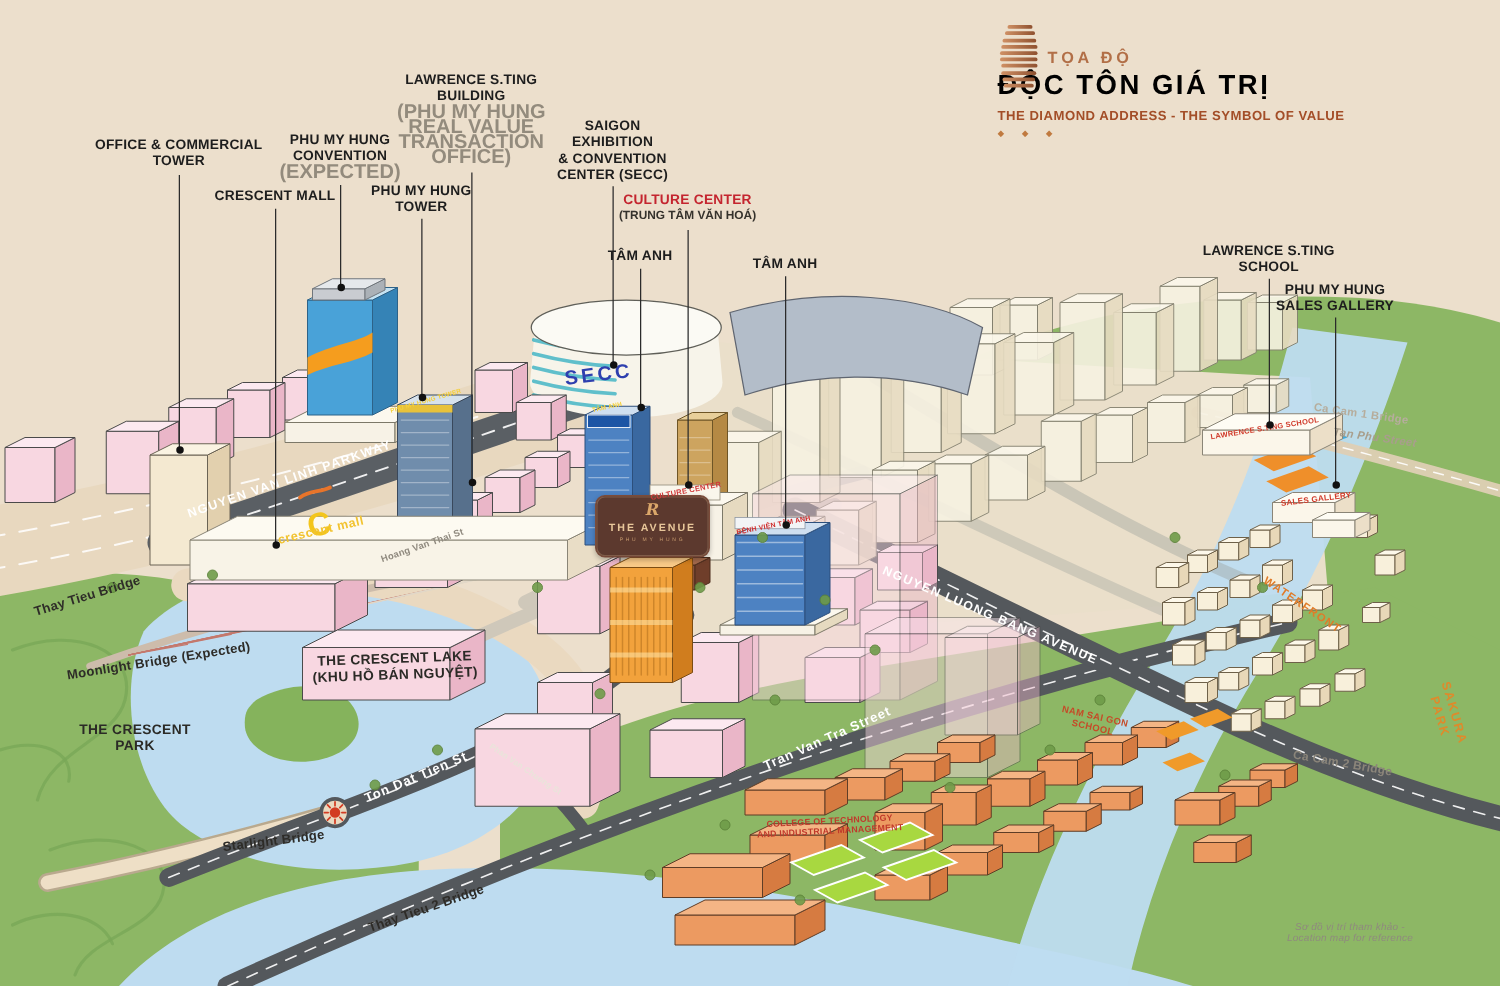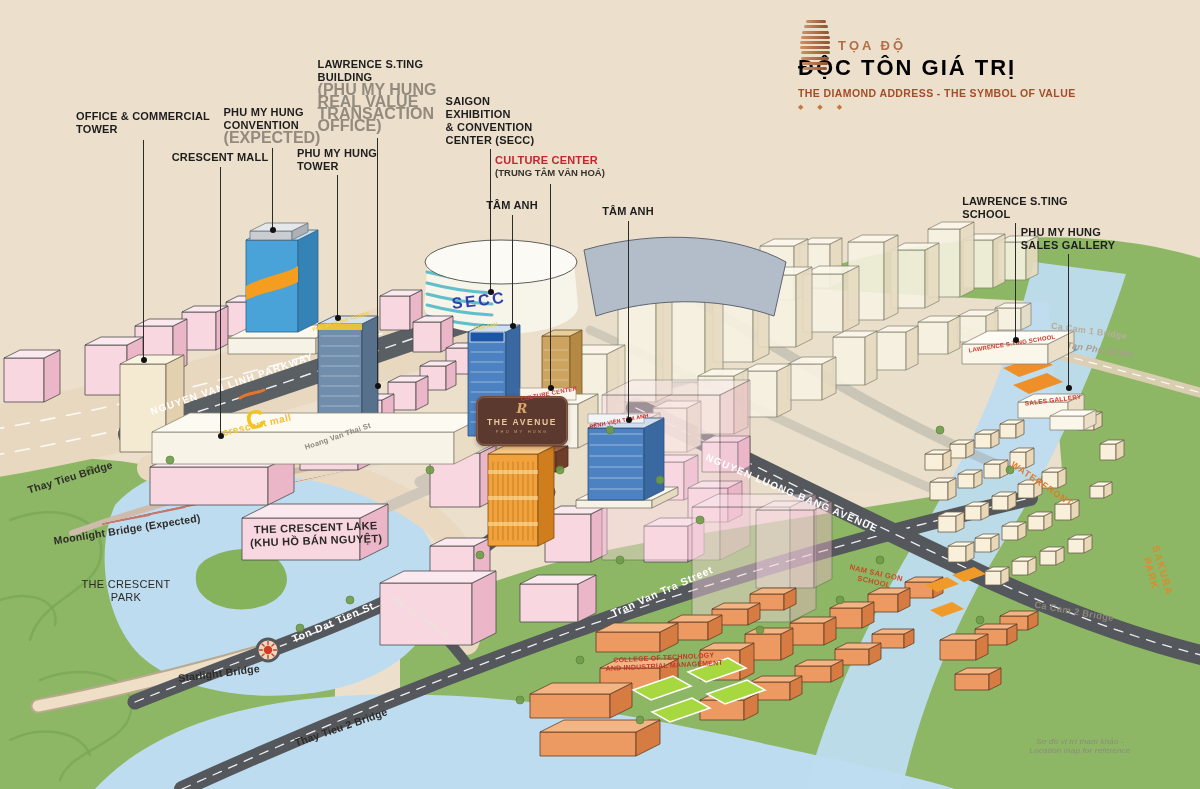--- a/index.html
+++ b/index.html
@@ -1,20 +1,20 @@
 <!DOCTYPE html>
 <html><head>
 <meta charset="utf-8">
 <style>
   html,body{margin:0;padding:0;background:#d8d0c2;}
   .stage{position:relative;width:1200px;height:789px;overflow:hidden;background:#ecdfcc;
          font-family:"Liberation Sans",sans-serif;}
   #scene{position:absolute;left:0;top:0;}
   
-  .callout{position:absolute;transform:translateX(-50%);z-index:30;pointer-events:none;}
+  .callout{position:absolute;transform:translateX(-50%);text-align:center;z-index:30;pointer-events:none;}
   .callout .t{font-size:11px;font-weight:bold;color:#1d1d1d;line-height:13px;letter-spacing:.2px;white-space:nowrap;}
   .callout .t.red{color:#c4252f;}
   .callout .s{font-size:16px;font-weight:bold;color:#938b7d;line-height:12px;white-space:nowrap;}
   .callout .s.dark{color:#35322c;font-size:9.5px;}
   .lead{position:absolute;width:1px;background:#2b2b2b;z-index:29;}
   .lead:after{content:"";position:absolute;left:-2.5px;bottom:-3px;width:6px;height:6px;border-radius:50%;background:#111;}
   
   .mlab{position:absolute;z-index:28;white-space:pre-line;text-align:center;line-height:1.15;pointer-events:none;}
   
   .logo{position:absolute;left:798px;top:14px;width:300px;z-index:40;}
@@ -661,21 +661,21 @@
       <div class="mlab" style="left: 792px; top: 493px; font-size: 10px; color: rgb(255, 255, 255); font-weight: 700; letter-spacing: 1.2px; transform: translate(-50%, -50%) rotate(23deg);">NGUYEN LUONG BANG AVENUE</div>
       <div class="mlab" style="left: 662px; top: 591px; font-size: 10.5px; color: rgb(255, 255, 255); font-weight: 700; letter-spacing: 0.8px; transform: translate(-50%, -50%) rotate(-24deg);">Tran Van Tra Street</div>
       <div class="mlab" style="left: 333px; top: 622px; font-size: 10.5px; color: rgb(255, 255, 255); font-weight: 700; letter-spacing: 0.8px; transform: translate(-50%, -50%) rotate(-23deg);">Ton Dat Tien St</div>
       <div class="mlab" style="left: 420px; top: 616px; font-size: 6.5px; color: rgb(233, 229, 218); font-weight: 700; letter-spacing: 0.2px; transform: translate(-50%, -50%) rotate(34deg);">Phan Van Chuong St</div>
       <div class="mlab" style="left: 70px; top: 477px; font-size: 10.5px; color: rgb(46, 44, 40); font-weight: 700; letter-spacing: 0.2px; transform: translate(-50%, -50%) rotate(-17deg);">Thay Tieu Bridge</div>
       <div class="mlab" style="left: 127px; top: 529px; font-size: 10.5px; color: rgb(46, 44, 40); font-weight: 700; letter-spacing: 0.2px; transform: translate(-50%, -50%) rotate(-9deg);">Moonlight Bridge (Expected)</div>
       <div class="mlab" style="left: 219px; top: 673px; font-size: 10.5px; color: rgb(46, 44, 40); font-weight: 700; letter-spacing: 0.2px; transform: translate(-50%, -50%) rotate(-7deg);">Starlight Bridge</div>
       <div class="mlab" style="left: 341px; top: 727px; font-size: 10.5px; color: rgb(46, 44, 40); font-weight: 700; letter-spacing: 0.2px; transform: translate(-50%, -50%) rotate(-19deg);">Thay Tieu 2 Bridge</div>
       <div class="mlab" style="left: 316px; top: 534px; font-size: 11px; color: rgb(43, 42, 38); font-weight: 700; letter-spacing: 0.3px; transform: translate(-50%, -50%) rotate(-2deg);">THE CRESCENT LAKE
 (KHU HỒ BÁN NGUYỆT)</div>
-      <div class="mlab" style="left: 108px; top: 591px; font-size: 11px; color: rgb(43, 42, 38); font-weight: 400; letter-spacing: 0.3px; transform: translate(-50%, -50%) rotate(0deg); margin-left: 18px;">THE CRESCENT
+      <div class="mlab" style="left: 108px; top: 591px; font-size: 11px; color: rgb(43, 42, 38); font-weight: 700; letter-spacing: 0.3px; transform: translate(-50%, -50%) rotate(0deg);">THE CRESCENT
 PARK</div>
       <div class="mlab" style="left: 875px; top: 578px; font-size: 7.5px; color: rgb(197, 75, 40); font-weight: 700; letter-spacing: 0.3px; transform: translate(-50%, -50%) rotate(13deg);">NAM SAI GON
 SCHOOL</div>
       <div class="mlab" style="left: 664px; top: 662px; font-size: 7px; color: rgb(192, 57, 43); font-weight: 700; letter-spacing: 0.2px; transform: translate(-50%, -50%) rotate(-3deg);">COLLEGE OF TECHNOLOGY
 AND INDUSTRIAL MANAGEMENT</div>
       <div class="mlab" style="left: 1074px; top: 612px; font-size: 9.5px; color: rgb(139, 133, 122); font-weight: 700; letter-spacing: 0.3px; transform: translate(-50%, -50%) rotate(10deg);">Ca Cam 2 Bridge</div>
       <div class="mlab" style="left: 1089px; top: 331px; font-size: 9px; color: rgb(182, 173, 157); font-weight: 700; letter-spacing: 0.3px; transform: translate(-50%, -50%) rotate(8deg);">Ca Cam 1 Bridge</div>
       <div class="mlab" style="left: 1100px; top: 350px; font-size: 9px; color: rgb(168, 158, 140); font-weight: 700; letter-spacing: 0.3px; font-style: italic; transform: translate(-50%, -50%) rotate(8deg);">Tan Phu Street</div>
       <div class="mlab" style="left: 1157px; top: 572px; font-size: 10px; color: rgb(223, 138, 43); font-weight: 700; letter-spacing: 1.5px; transform: translate(-50%, -50%) rotate(74deg);">SAKURA PARK</div>
       <div class="mlab" style="left: 1042px; top: 484px; font-size: 9px; color: rgb(224, 123, 40); font-weight: 700; letter-spacing: 1px; transform: translate(-50%, -50%) rotate(34deg);">WATERFRONT</div>

